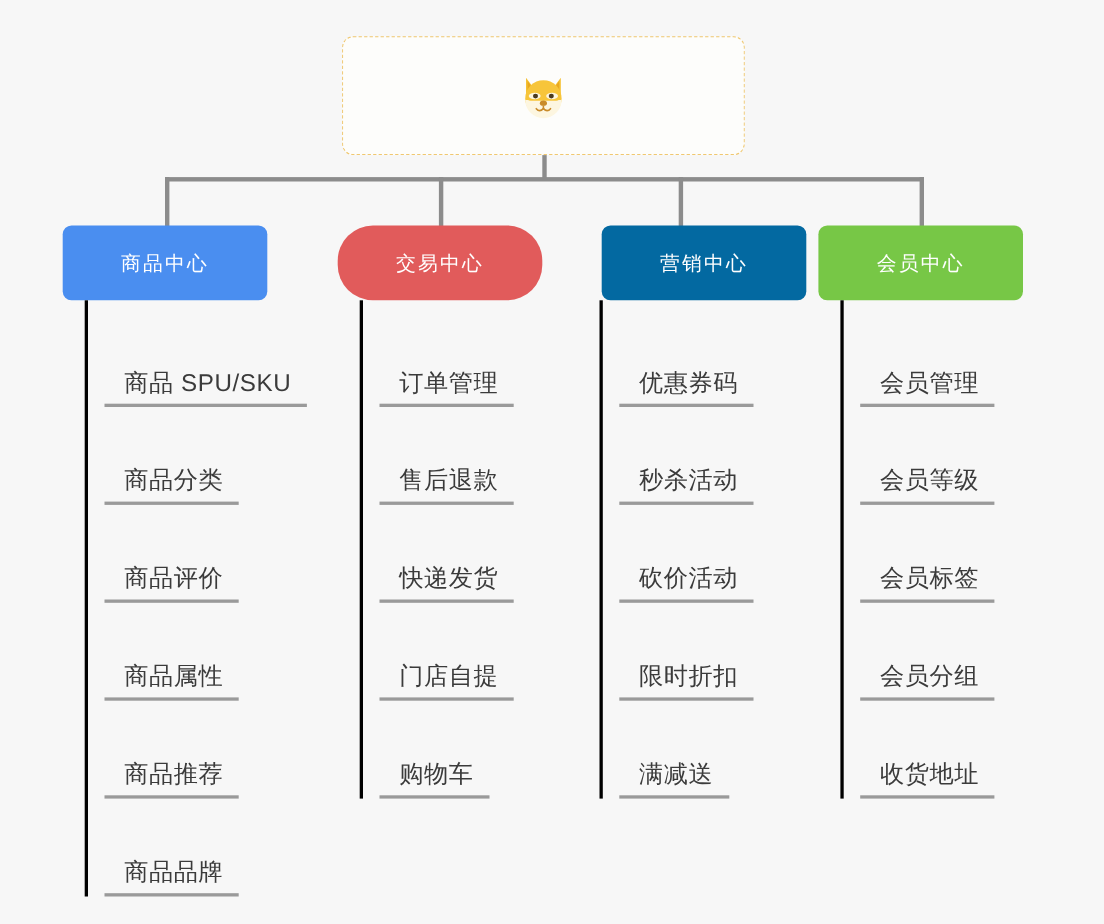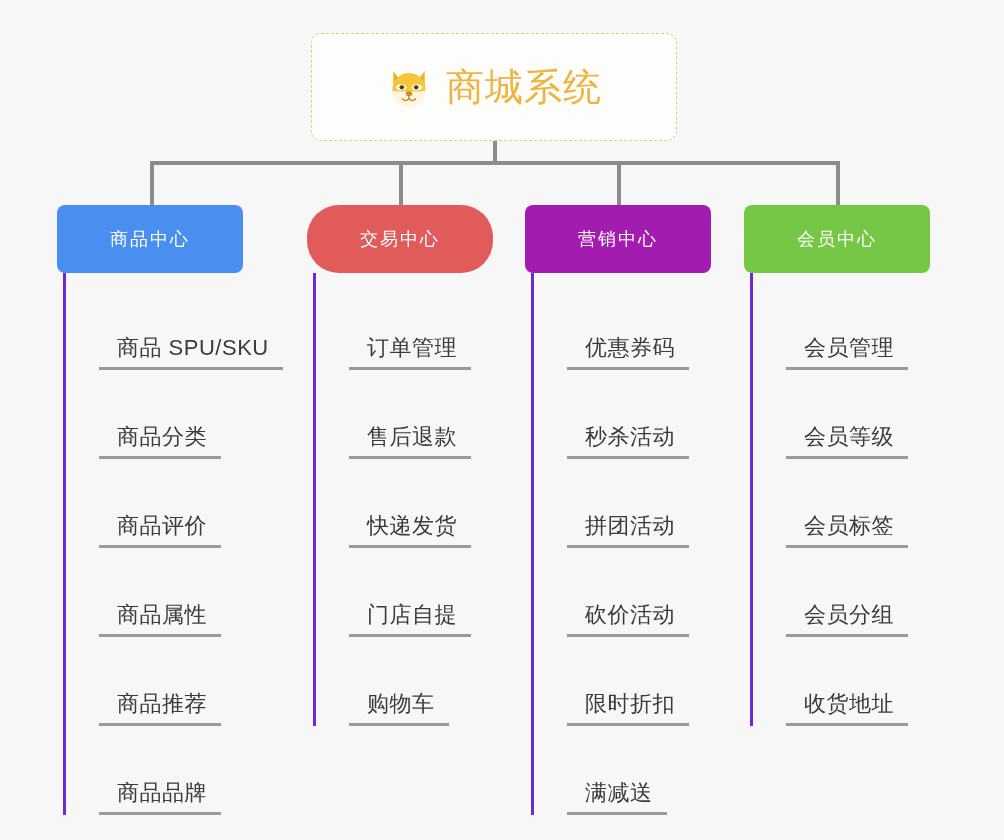--- a/index.html
+++ b/index.html
@@ -104,23 +104,23 @@
   .col-0 .cat-box { width: 186px; }
   .col-1 .cat-box { width: 186px; border-radius: 32px; }
   .col-2 .cat-box { width: 186px; }
   .col-3 .cat-box { width: 186px; }
 
   
   .leaf-list {
     position: relative;
     margin-top: 0;
     padding-top: 8px;
-    padding-left: 33px;        
-    border-left: 3px solid #6d28d9;
-    margin-left: 6px;
+    padding-left: 15px;        
+    border-left: 3px solid #000000;
+    margin-left: 20px;
   }
   .leaf {
     height: 89px;
     display: flex;
     align-items: flex-end;
     box-sizing: border-box;
   }
   .leaf-label {
     display: inline-block;
     font-size: 22px;
@@ -150,21 +150,20 @@
         <ellipse cx="21" cy="31" rx="7.5" ry="4.2" fill="#fdf6e0"></ellipse>
         <ellipse cx="43" cy="31" rx="7.5" ry="4.2" fill="#fdf6e0"></ellipse>
         <ellipse cx="22" cy="31" rx="3.2" ry="3" fill="#4a3a20"></ellipse>
         <ellipse cx="42" cy="31" rx="3.2" ry="3" fill="#4a3a20"></ellipse>
         <ellipse cx="32" cy="40" rx="4.5" ry="3.4" fill="#c98b2a"></ellipse>
         <path d="M32 43 L32 47" stroke="#c98b2a" stroke-width="2" fill="none"></path>
         <path d="M32 47 q-5 5 -9 0" stroke="#c98b2a" stroke-width="2" fill="none" stroke-linecap="round"></path>
         <path d="M32 47 q5 5 9 0" stroke="#c98b2a" stroke-width="2" fill="none" stroke-linecap="round"></path>
       </svg>
     </span>
-    <span class="root-title" style="color: rgb(239, 179, 63);">商城系统</span>
   </div>
 
   <div class="bus-line stem-root"></div>
   <div class="bus-line bus-h"></div>
   <div class="bus-line drop drop-0"></div>
   <div class="bus-line drop drop-1"></div>
   <div class="bus-line drop drop-2"></div>
   <div class="bus-line drop drop-3"></div>
 
   <div class="column col-0">
@@ -210,32 +209,29 @@
       <div class="leaf">
           <span class="leaf-label">门店自提</span>
         </div>
       <div class="leaf">
           <span class="leaf-label">购物车</span>
         </div>
     </div>
   </div>
 
   <div class="column col-2">
-    <div class="cat-box" style="background: #a21caf;">
+    <div class="cat-box" style="background: #0369a1; margin-left: 22px;">
       <span>营销中心</span>
     </div>
     <div class="leaf-list">
       <div class="leaf">
           <span class="leaf-label">优惠券码</span>
         </div>
       <div class="leaf">
           <span class="leaf-label">秒杀活动</span>
-        </div>
-      <div class="leaf">
-          <span class="leaf-label">拼团活动</span>
         </div>
       <div class="leaf">
           <span class="leaf-label">砍价活动</span>
         </div>
       <div class="leaf">
           <span class="leaf-label">限时折扣</span>
         </div>
       <div class="leaf">
           <span class="leaf-label">满减送</span>
         </div>

